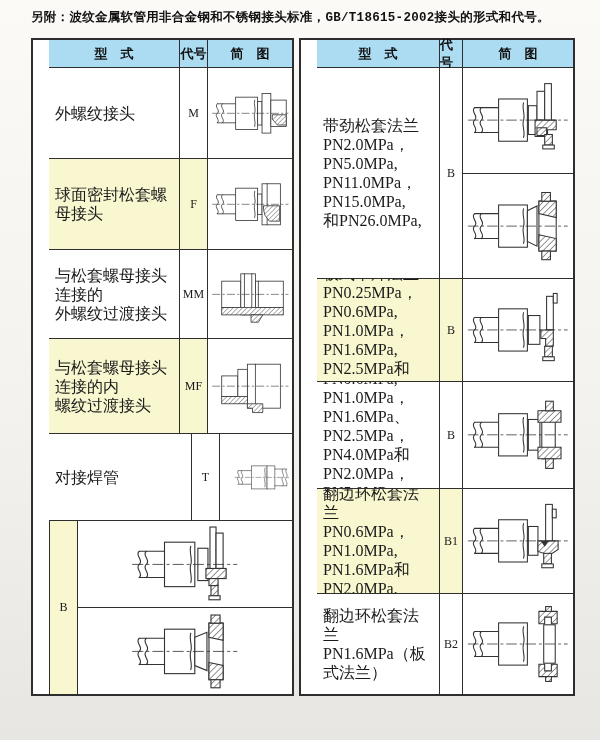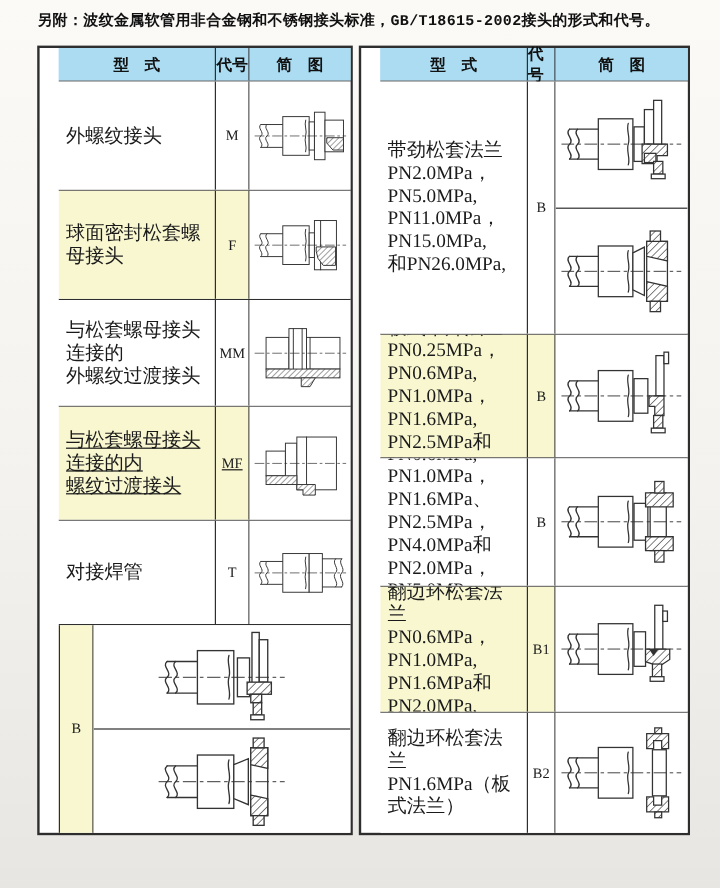--- a/index.html
+++ b/index.html
@@ -124,21 +124,21 @@
                 <path d="M66,22 L66,58" stroke="#333" stroke-width="1.1" fill="none" stroke-linecap="round"></path>
                 <rect x="16" y="58" width="84" height="10" fill="#fff"></rect>
                 <rect x="16" y="58" width="84" height="10" fill="url(#hp3)" stroke="#333" stroke-width="1.1"></rect>
                 <polygon points="56,68 72,68 66,78 56,78" fill="#fff"></polygon>
                 <polygon points="56,68 72,68 66,78 56,78" fill="url(#hp3)" stroke="#333" stroke-width="1.1"></polygon>
                 <line x1="3" y1="40" x2="107" y2="40" stroke="#333" stroke-width="0.8" stroke-dasharray="11 3 3 3"></line>
               </svg>
             </div>
           </div>
         </div>
-        <div class="frow" style="height: 95px; text-decoration: underline;">
+        <div class="frow" style="height: 95px;">
           <div class="cell c-type hl" style="width: 130px;">与松套螺母接头连接的内
 螺纹过渡接头</div>
           <div class="cell c-code hl" style="width: 29px;">MF</div>
           <div class="cell c-diag" style="flex: 1 1 0%;">
             <div class="diag-box">
               <svg viewBox="0 0 110 80" preserveAspectRatio="xMidYMid meet">
                 <defs>
                   <pattern id="hp4" patternUnits="userSpaceOnUse" width="4.5" height="4.5" patternTransform="rotate(45)">
                     <line x1="0" y1="0" x2="0" y2="4.5" stroke="#555" stroke-width="1.3"></line>
                   </pattern>
@@ -149,21 +149,21 @@
                 <path d="M62,10 L62,70" stroke="#333" stroke-width="1.1" fill="none" stroke-linecap="round"></path>
                 <rect x="16" y="54" width="35" height="10" fill="#fff"></rect>
                 <rect x="16" y="54" width="35" height="10" fill="url(#hp4)" stroke="#333" stroke-width="1.1"></rect>
                 <polygon points="51,64 72,64 72,76 58,76 58,70 51,70" fill="#fff"></polygon>
                 <polygon points="51,64 72,64 72,76 58,76 58,70 51,70" fill="url(#hp4)" stroke="#333" stroke-width="1.1"></polygon>
                 <line x1="3" y1="40" x2="107" y2="40" stroke="#333" stroke-width="0.8" stroke-dasharray="11 3 3 3"></line>
               </svg>
             </div>
           </div>
         </div>
-        <div class="frow" style="height: 87px;">
+        <div class="frow" style="height: 87px; gap: 12px;">
           <div class="cell c-type" style="width: 130px;">对接焊管</div>
           <div class="cell c-code" style="width: 29px;">T</div>
           <div class="cell c-diag" style="flex: 1 1 0%;">
             <div class="diag-box">
               <svg viewBox="0 0 110 80" preserveAspectRatio="xMidYMid meet">
                 <defs>
                   <pattern id="hp5" patternUnits="userSpaceOnUse" width="4.5" height="4.5" patternTransform="rotate(45)">
                     <line x1="0" y1="0" x2="0" y2="4.5" stroke="#555" stroke-width="1.3"></line>
                   </pattern>
                 </defs>

